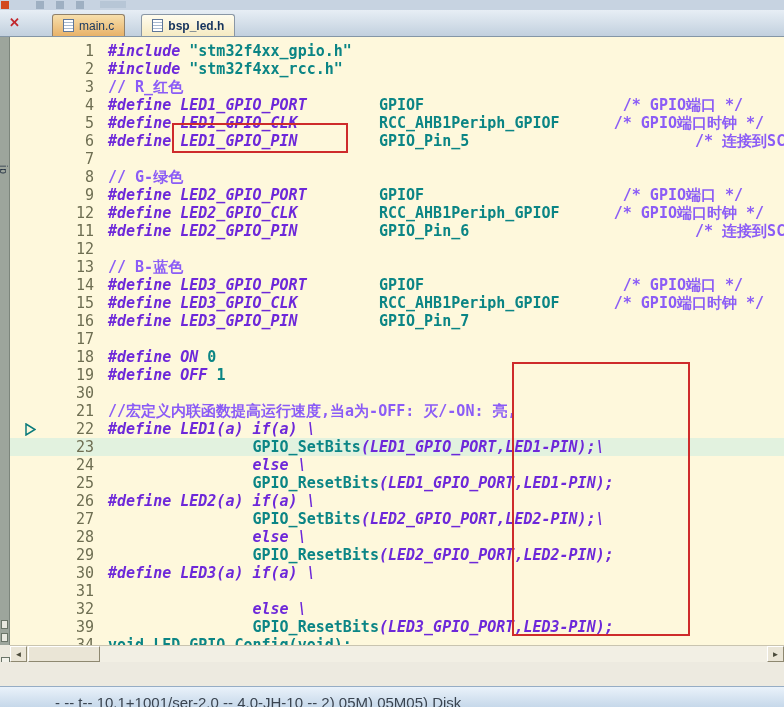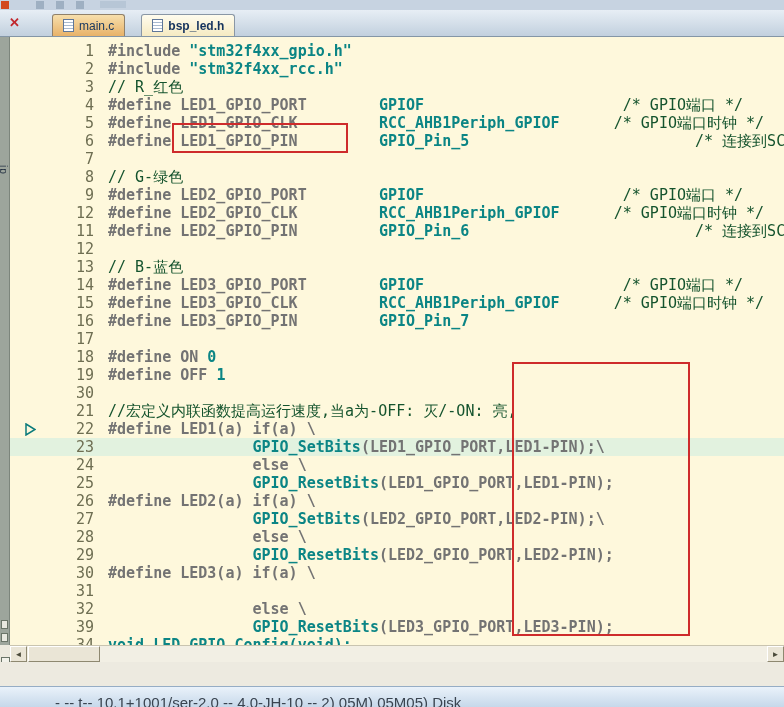--- a/index.html
+++ b/index.html
@@ -31,23 +31,23 @@
   .strip-ico.i3{top:620px;width:9px;height:20px;background:#F2F2EA;}
 
   
   .editor{position:absolute;left:10px;top:37px;width:774px;height:608px;background:#FEF8DC;overflow:hidden;font-family:"DejaVu Sans Mono","Liberation Mono",monospace;font-size:15px;}
   .code-area{position:absolute;top:5px;left:0;right:0;}
   .line{display:flex;height:18px;line-height:18px;white-space:pre;}
   .line.hl{background:#E2F2DF;}
   .marker{flex:0 0 40px;width:40px;display:flex;align-items:center;padding-left:15px;box-sizing:border-box;}
   .lnum{flex:0 0 44px;width:44px;text-align:right;color:#6E6E52;}
   .code{padding-left:14px;font-weight:bold;}
-  .sg-r{color:#737373;}
+  .sg-r{color:#6d28d9;font-style:italic;}
   .sg-t{color:#0B8585;}
-  .sg-c{color:#14532d;font-weight:normal;}
+  .sg-c{color:#8b5cf6;font-weight:bold;}
   .sg-p{color:#444444;}
 
   
   .ann{position:absolute;border:2px solid #CE2B2B;box-sizing:border-box;}
   .ann1{left:162px;top:86px;width:176px;height:30px;}
   .ann2{left:502px;top:325px;width:178px;height:274px;}
 
   
   .hscroll{position:absolute;left:10px;top:645px;width:774px;height:17px;background:#F2EFE4;border-top:1px solid #C9C4B0;box-sizing:border-box;}
   .sb-btn{position:absolute;top:0;width:17px;height:16px;background:#EAE5D6;border:1px solid;border-color:#FFFFFF #8E8870 #8E8870 #FFFFFF;box-sizing:border-box;font-size:8px;color:#4A4A3A;display:flex;align-items:center;justify-content:center;}

